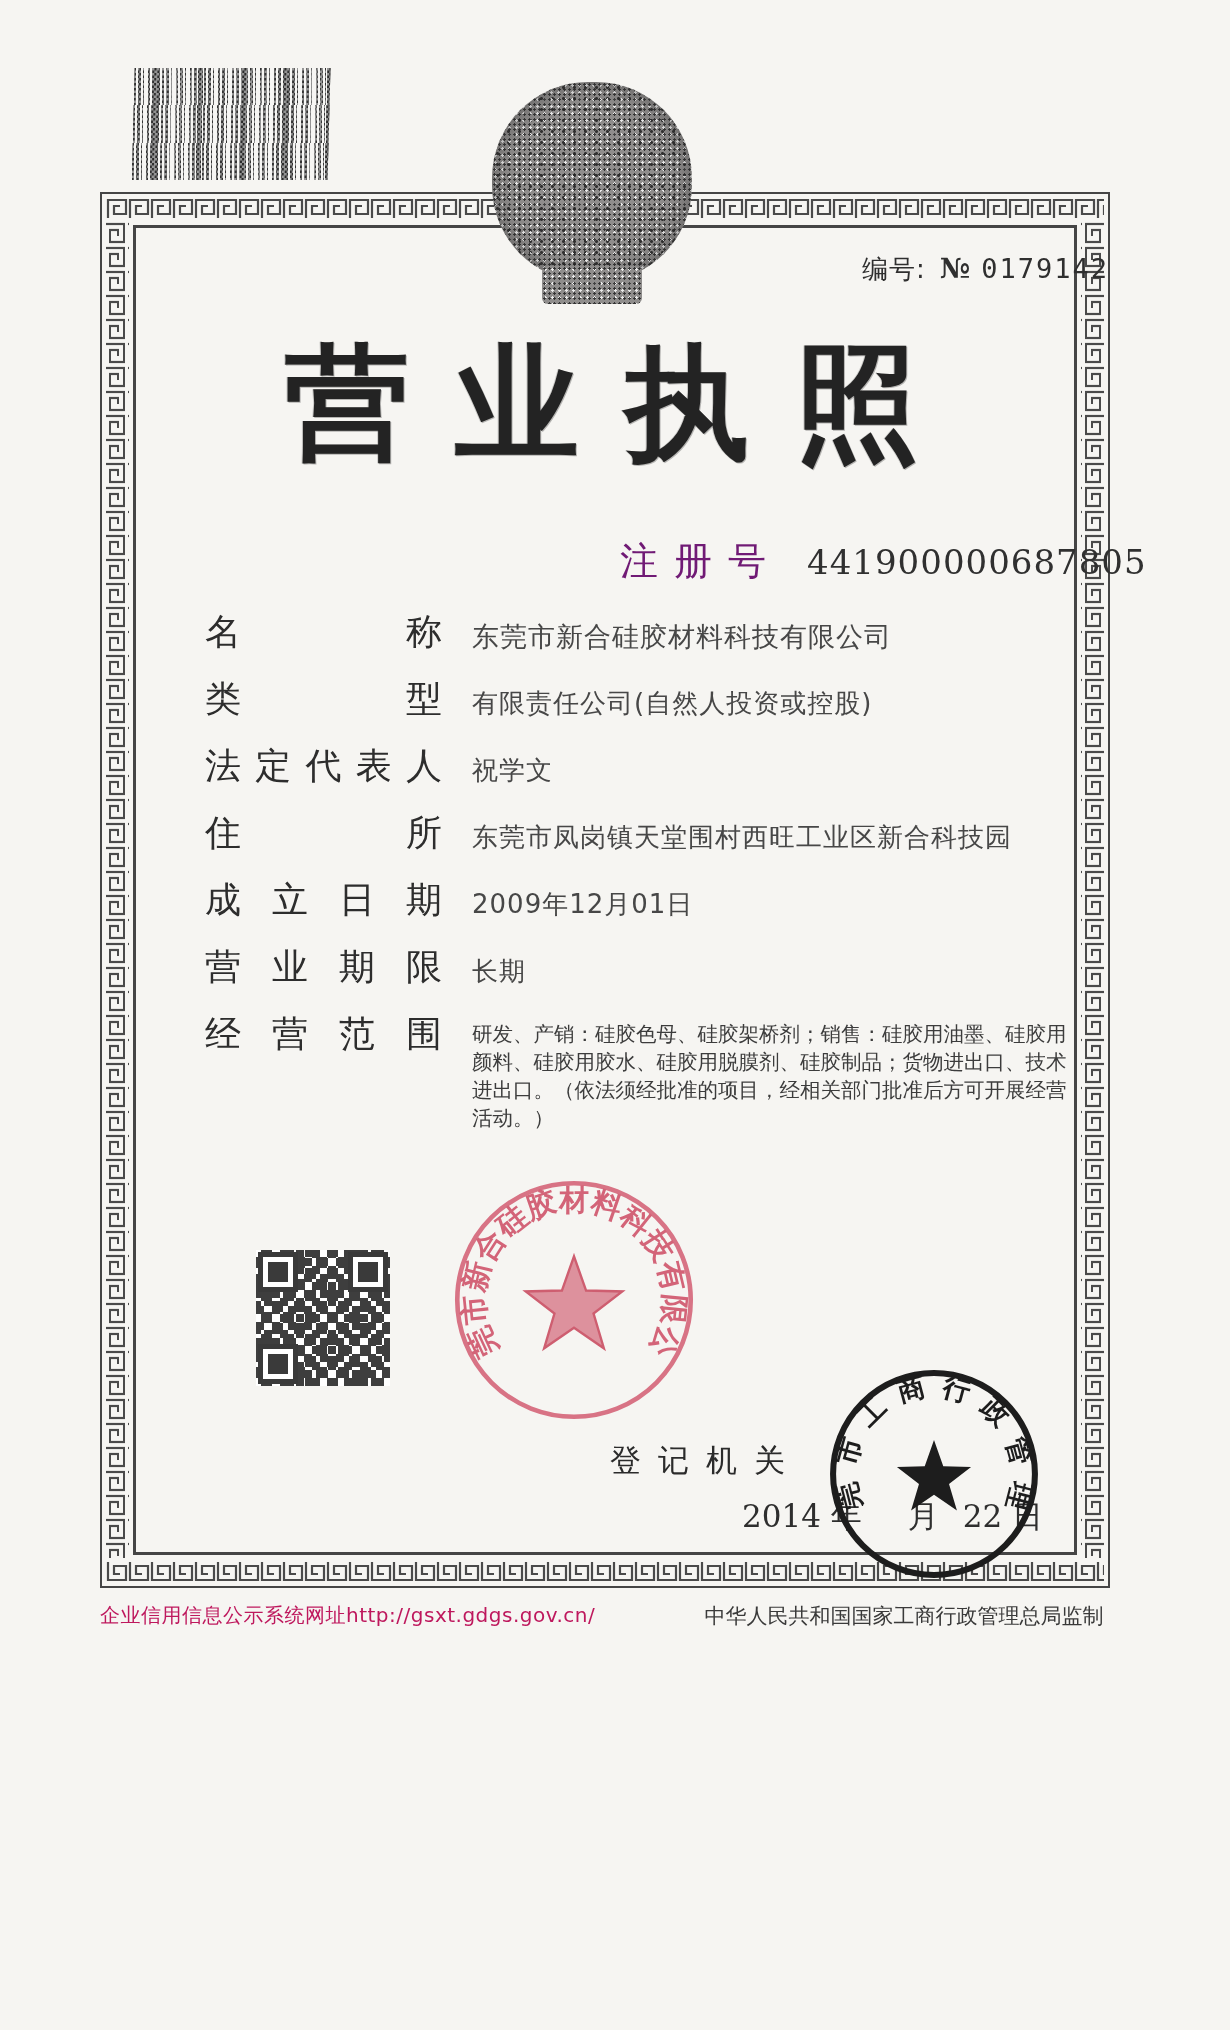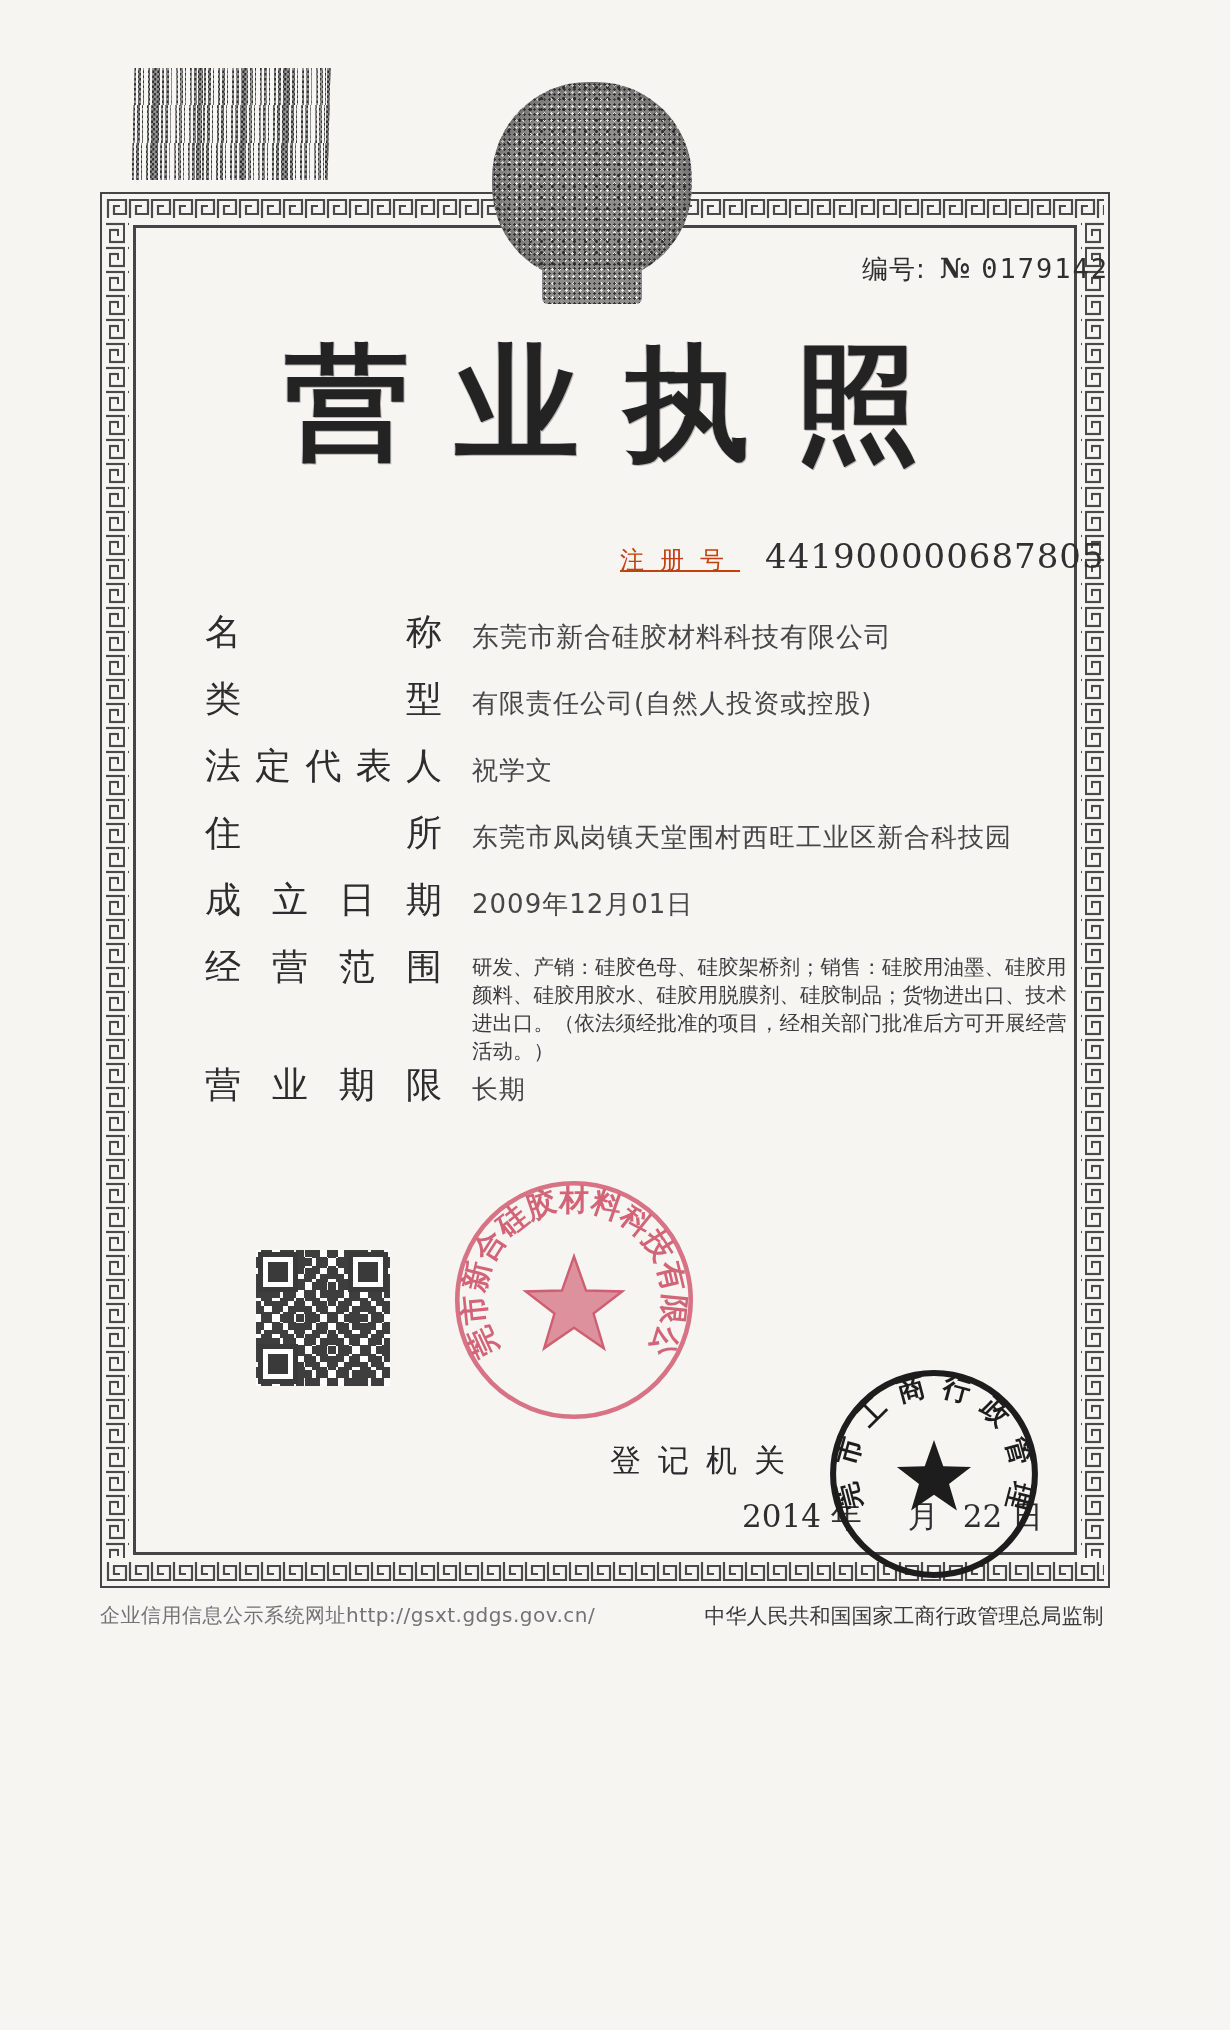--- a/index.html
+++ b/index.html
@@ -64,21 +64,21 @@
   
   .title{
     left:235px;top:322px;width:720px;text-align:center;
     font-size:124px;font-weight:900;letter-spacing:46px;padding-left:30px;
     color:#232323;white-space:nowrap;
     text-shadow:1px 1px 0 rgba(60,60,60,.35), -1px 0 0 rgba(80,80,80,.25);
   }
 
   
   .regline{left:620px;top:536px;white-space:nowrap;}
-  .regline .reglabel{font-size:24px;color:#c2410c;letter-spacing:16px;font-weight:500;text-decoration:underline;}
+  .regline .reglabel{font-size:38px;color:#701a75;letter-spacing:16px;font-weight:500;}
   .regline .regval{font-family:"DejaVu Serif",serif;font-size:34px;color:#303030;letter-spacing:1px;margin-left:20px;}
 
   
   .fields{left:205px;top:612px;width:885px;}
   .frow{display:flex;align-items:flex-start;height:67px;}
   .frow.scope{height:auto;}
   .flabel{
     display:inline-block;width:237px;flex:0 0 237px;
     font-size:36px;font-weight:500;color:#2d2d2d;
     text-align:justify;text-align-last:justify;line-height:1.1;
@@ -104,21 +104,21 @@
   
   .company-seal{left:446px;top:1172px;z-index:6;opacity:.88;}
   .registrar-seal{left:826px;top:1366px;z-index:7;}
 
   
   .registry-label{left:610px;top:1440px;font-size:31px;font-weight:400;color:#2b2b2b;letter-spacing:17px;white-space:nowrap;}
   .issue-date{left:742px;top:1496px;font-family:"DejaVu Serif",serif;font-size:31px;color:#2e2e2e;white-space:nowrap;z-index:3;}
   .issue-date .m{margin-left:46px;} .issue-date .d{margin-left:24px;}
 
   
-  .footer-left{left:100px;top:1602px;font-size:20px;color:#737373;letter-spacing:.5px;}
+  .footer-left{left:100px;top:1602px;font-size:20px;color:#be185d;letter-spacing:.5px;}
   .footer-right{left:700px;top:1602px;width:408px;text-align:center;font-size:21px;color:#3a3a3a;}
 </style>
 </head>
 <body>
 
 <div class="abs barcode"></div>
 
 <div class="abs emblem"></div>
 
 <div class="abs frame">
@@ -170,32 +170,32 @@
     <span class="fvalue">祝学文</span>
   </div>
   <div class="frow">
     <span class="flabel">住所</span>
     <span class="fvalue">东莞市凤岗镇天堂围村西旺工业区新合科技园</span>
   </div>
   <div class="frow">
     <span class="flabel">成立日期</span>
     <span class="fvalue">2009年12月01日</span>
   </div>
+  <div class="frow">
+    <span class="flabel">营业期限</span>
+    <span class="fvalue">长期</span>
+  </div>
   <div class="frow scope">
     <span class="flabel">经营范围</span>
     <div class="scope-lines">
       <div>研发、产销：硅胶色母、硅胶架桥剂；销售：硅胶用油墨、硅胶用</div>
       <div>颜料、硅胶用胶水、硅胶用脱膜剂、硅胶制品；货物进出口、技术</div>
       <div>进出口。（依法须经批准的项目，经相关部门批准后方可开展经营</div>
       <div>活动。）</div>
     </div>
-  </div>
-  <div class="frow">
-    <span class="flabel">营业期限</span>
-    <span class="fvalue">长期</span>
   </div>
 </div>
 
 <div class="abs qr">
   <div class="finder f-tl"></div>
   <div class="finder f-tr"></div>
   <div class="finder f-bl"></div>
 </div>
 
 <svg class="abs company-seal" width="256" height="256" viewBox="0 0 250 250">

